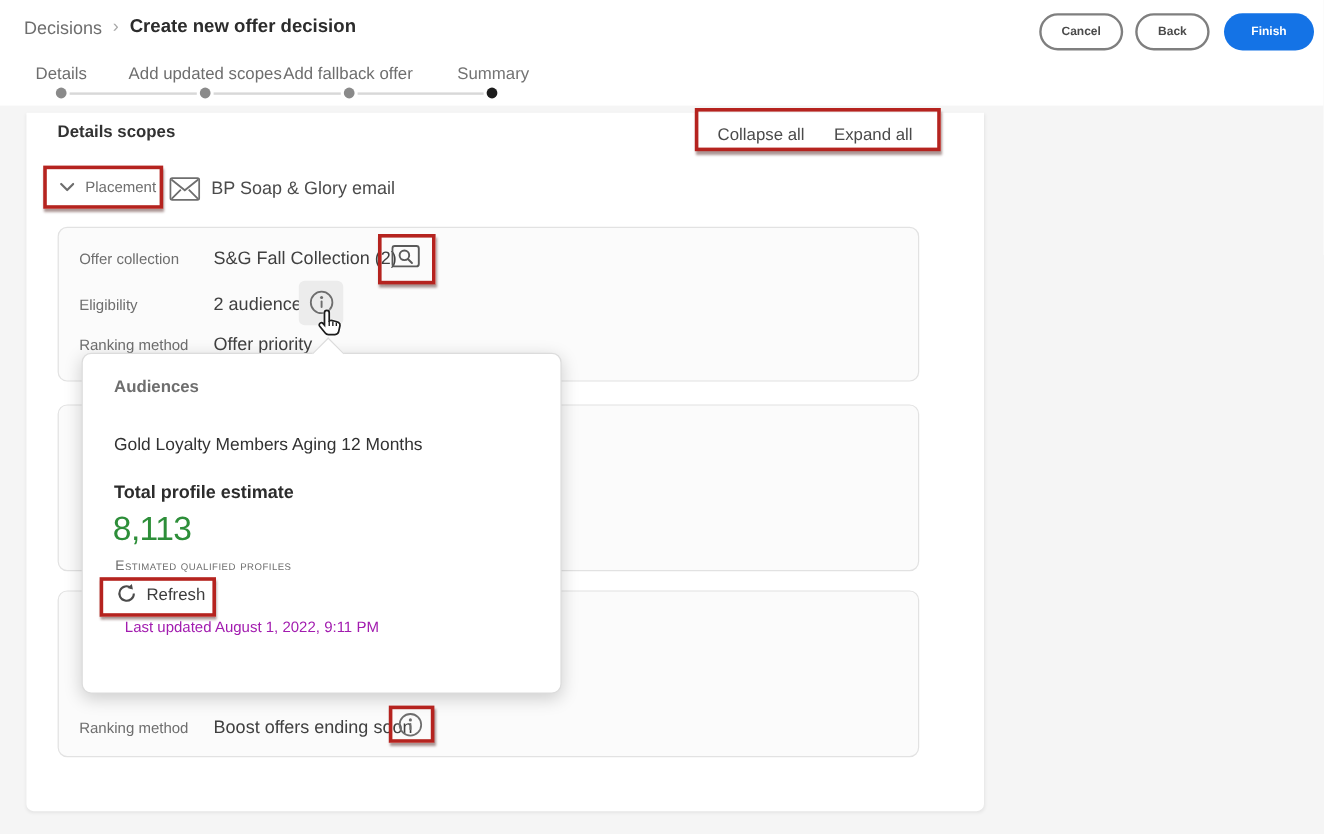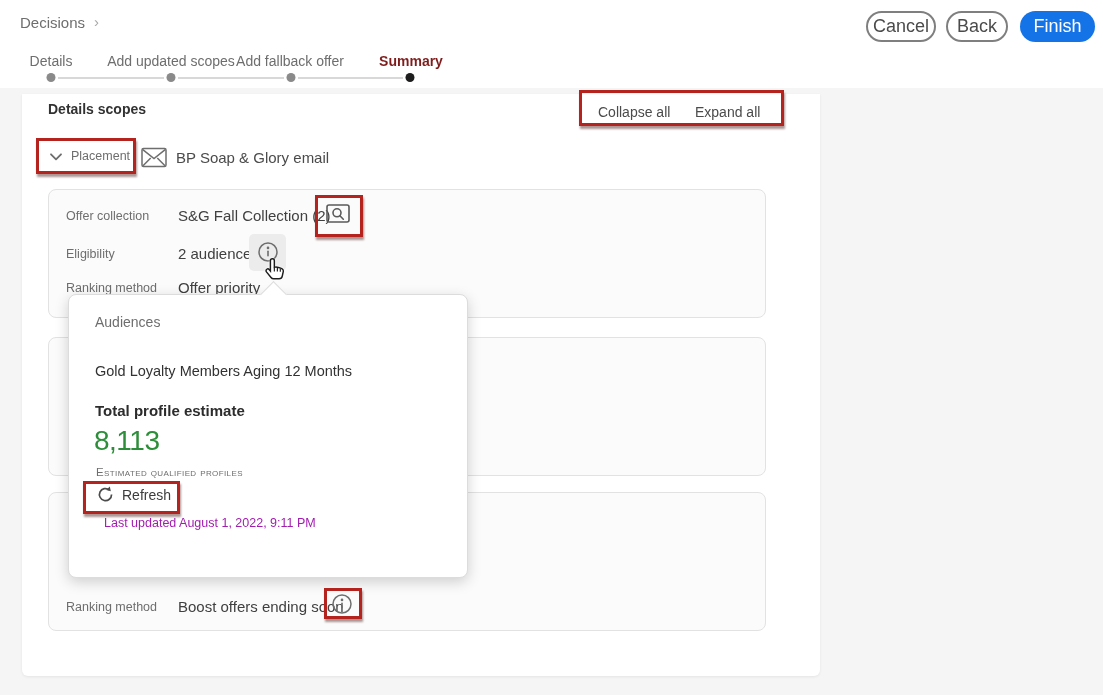--- a/index.html
+++ b/index.html
@@ -12,31 +12,31 @@
   .abs { position:absolute; }
 
   
   .header-bg { left:0; top:0; width:1103px; height:88px; background:#ffffff; }
   .breadcrumb { left:20px; top:14px; display:flex; align-items:center; gap:9px; font-size:15px; }
   .crumb-parent { color:#6e6e6e; cursor:pointer; }
   .crumb-sep { color:#a8a8a8; font-size:15px; transform:translateY(-1px); }
   .crumb-current { color:#2c2c2c; font-weight:bold; font-size:15.5px; }
 
   .btn { position:absolute; top:11px; height:31px; border-radius:16px;
-         font-family:inherit; font-size:18px; font-weight:normal; cursor:pointer;
+         font-family:inherit; font-size:10px; font-weight:bold; cursor:pointer;
          display:flex; align-items:center; justify-content:center; }
   .btn-quiet { background:#ffffff; border:2px solid #7f7f7f; color:#4b4b4b; }
   .btn-cancel { left:866px; width:70px; }
   .btn-back   { left:946px; width:62px;text-align:right; }
   .btn-cta    { left:1020px; width:75px; background:#1473e6; border:none; color:#ffffff; }
 
   
   .step-label { position:absolute; top:53px; transform:translateX(-50%);
                 font-size:14px; color:#6e6e6e; white-space:nowrap; }
-  .step-label.active { color:#7f1d1d; font-weight:bold; }
+  .step-label.active { color:#737373; font-weight:normal; }
   .step-dot { position:absolute; top:73px; width:9px; height:9px; border-radius:50%;
               background:#8a8a8a; transform:translateX(-50%); }
   .step-dot.active { background:#1d1d1d; }
   .step-line { position:absolute; top:76.5px; height:2px; background:#d8d8d8; }
 
   
   .panel-bg { left:22px; top:94px; width:798px; height:582px; background:#ffffff;
               border-radius:0 0 6px 6px; box-shadow:0 1px 3px rgba(0,0,0,0.07); }
   .panel-title { left:48px; top:101px; font-size:14px; font-weight:bold; color:#323232; }
   .link-action { position:absolute; top:104px; font-size:14px; color:#4b4b4b; cursor:pointer; }
@@ -58,21 +58,21 @@
   .icon-btn { position:absolute; cursor:pointer; background:transparent; border:none; }
   .hover-square { left:249px; top:234px; width:37px; height:37px; background:#ececec; border-radius:5px; }
 
   
   .popover { left:68px; top:294px; width:400px; height:284px; background:#ffffff;
              border:1px solid #dcdcdc; border-radius:8px;
              box-shadow:0 4px 14px rgba(0,0,0,0.18); z-index:20; }
   .popover-caret { position:absolute; left:195px; top:-10px; width:19px; height:19px;
              background:#ffffff; transform:rotate(45deg);
              border-top:1px solid #dcdcdc; border-left:1px solid #dcdcdc; }
-  .pop-title { position:absolute; left:26px; top:19px; font-size:14px; color:#6e6e6e; }
+  .pop-title { position:absolute; left:26px; top:19px; font-size:14px; color:#6e6e6e;font-weight:bold; }
   .pop-line1 { position:absolute; left:26px; top:46px; font-size:14.5px; color:#323232; }
   .pop-line2 { position:absolute; left:26px; top:68px; font-size:14.5px; color:#323232; }
   .pop-heading { position:absolute; left:26px; top:107px; font-size:15px; font-weight:bold; color:#2c2c2c; }
   .pop-estimate { position:absolute; left:25px; top:130px; font-size:28px; color:#2d8e39; letter-spacing:-0.5px; }
   .pop-caption { position:absolute; left:27px; top:171px; font-size:11.5px; color:#6e6e6e;
                  font-variant:small-caps; letter-spacing:0.4px; }
   .refresh-btn { position:absolute; left:28px; top:191px; display:flex; align-items:center; gap:8px;
                  background:transparent; border:none; cursor:pointer;
                  font-family:inherit; font-size:14px; color:#3c3c3c; }
   .pop-updated { position:absolute; left:35px; top:221px; font-size:12.5px; color:#a21caf; }
@@ -92,20 +92,21 @@
 </head>
 <body>
 
 <div id="stage">
 
   <div class="abs header-bg"></div>
 
   <div class="abs breadcrumb">
     <span class="crumb-parent">Decisions</span>
     <span class="crumb-sep">›</span>
+    <span class="crumb-current">Create new offer decision</span>
   </div>
 
   <button class="btn btn-quiet btn-cancel">Cancel</button>
   <button class="btn btn-quiet btn-back">Back</button>
   <button class="btn btn-cta">Finish</button>
 
   <div class="step-label" style="left:51px">Details</div>
   <div class="step-label" style="left:171px">Add updated scopes</div>
   <div class="step-label" style="left:290px">Add fallback offer</div>
   <div class="step-label active" style="left:411px">Summary</div>

